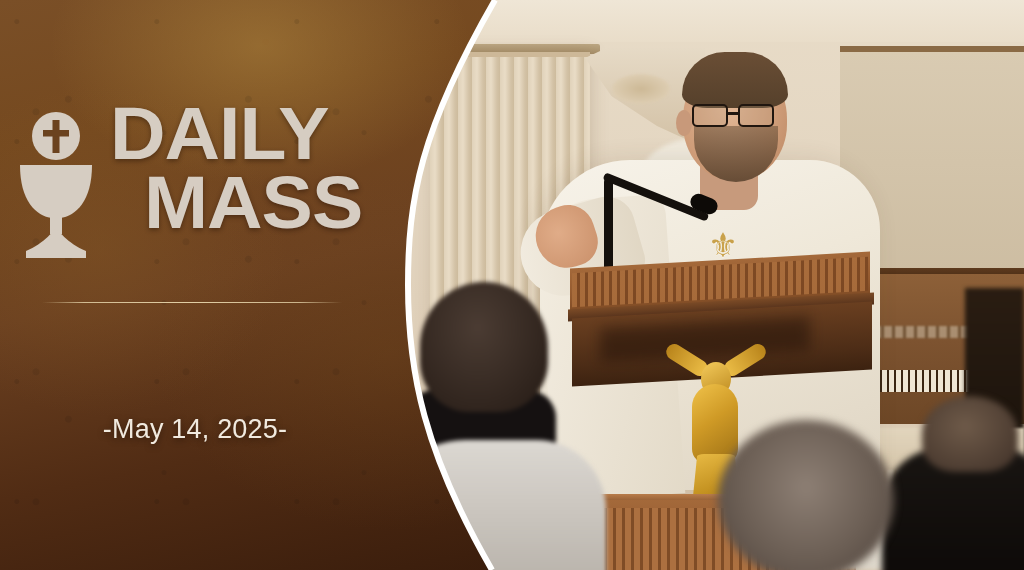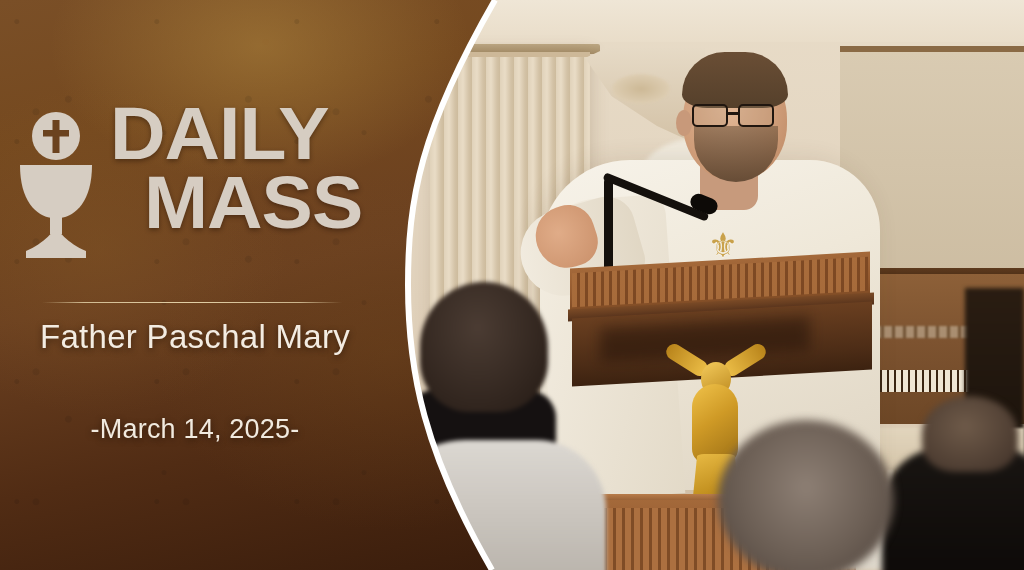--- a/index.html
+++ b/index.html
@@ -500,22 +500,21 @@
         </svg>
 
         <div class="wordmark">
           <div class="word-daily">DAILY</div>
           <div class="word-mass">MASS</div>
         </div>
       </div>
 
       <div class="divider"></div>
 
-      <div class="presenter">Father Paschal Mary</div>
-      <div class="date-line">-March 14, 2025-</div>
+      <div class="date-line">-May 14, 2025-</div>
     </div>
   </div>
 
   <svg id="arc-stroke" viewBox="0 0 1024 570">
     <path d="M495,0 C420,130 408,200 408,285 C408,372 424,452 492,570" fill="none" stroke="#ffffff" stroke-width="6" stroke-linecap="butt"></path>
   </svg>
 
 </div>
 
 </body></html>

